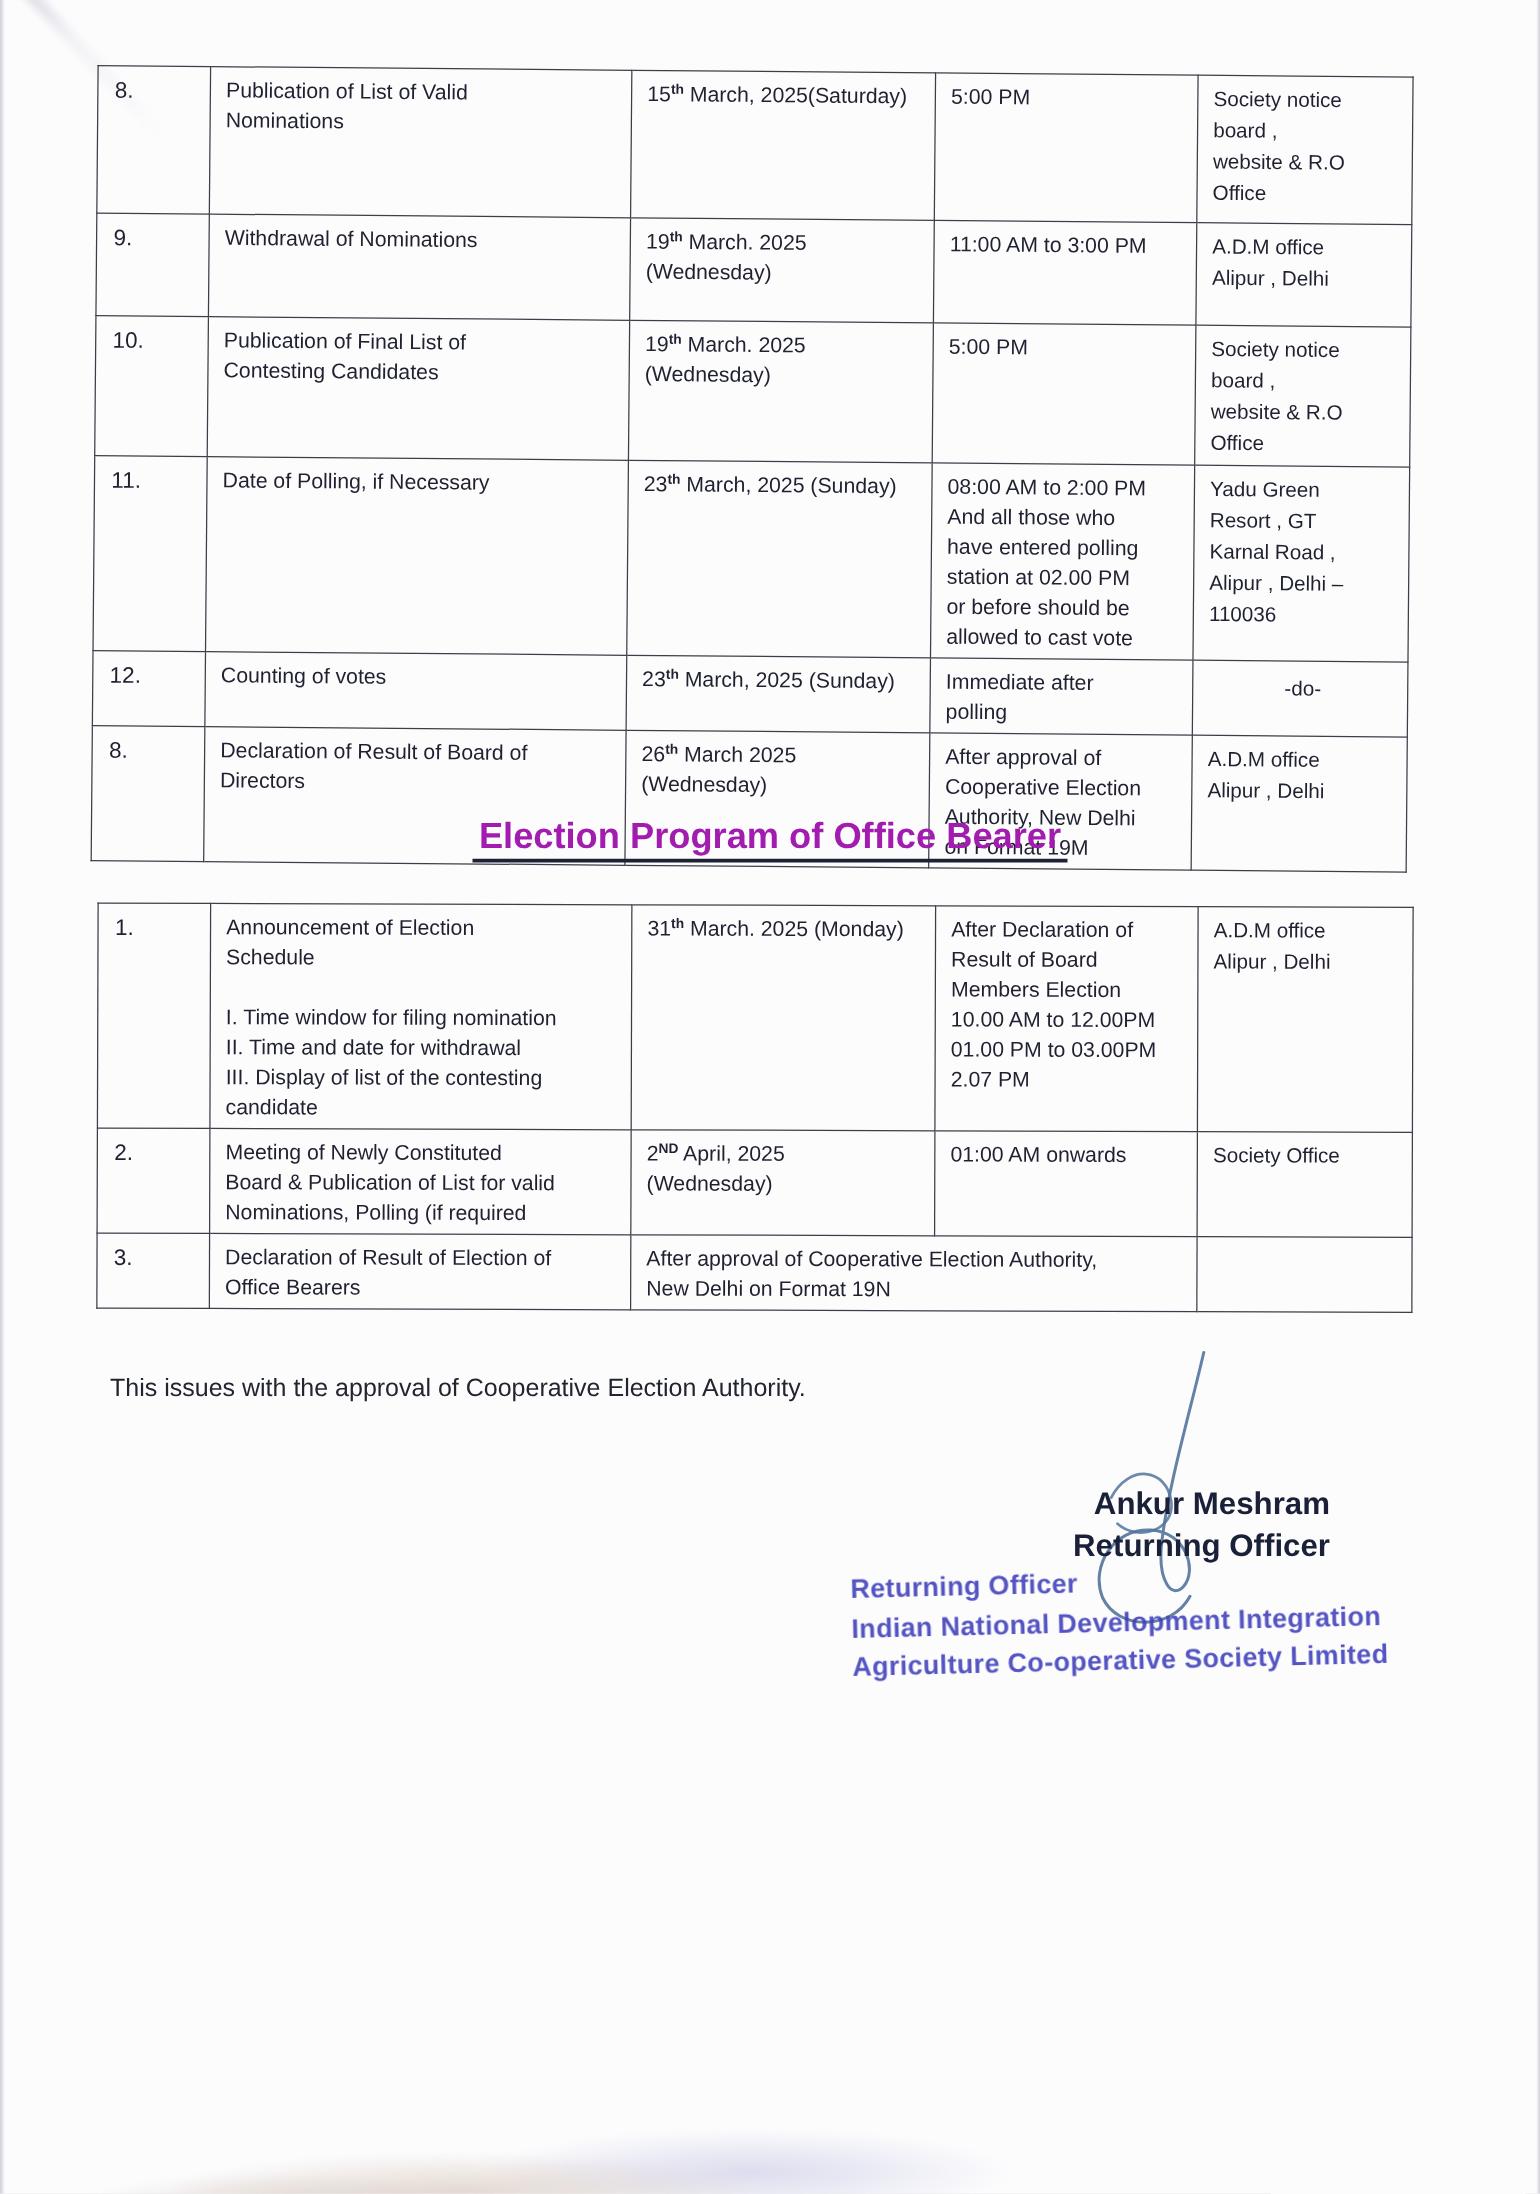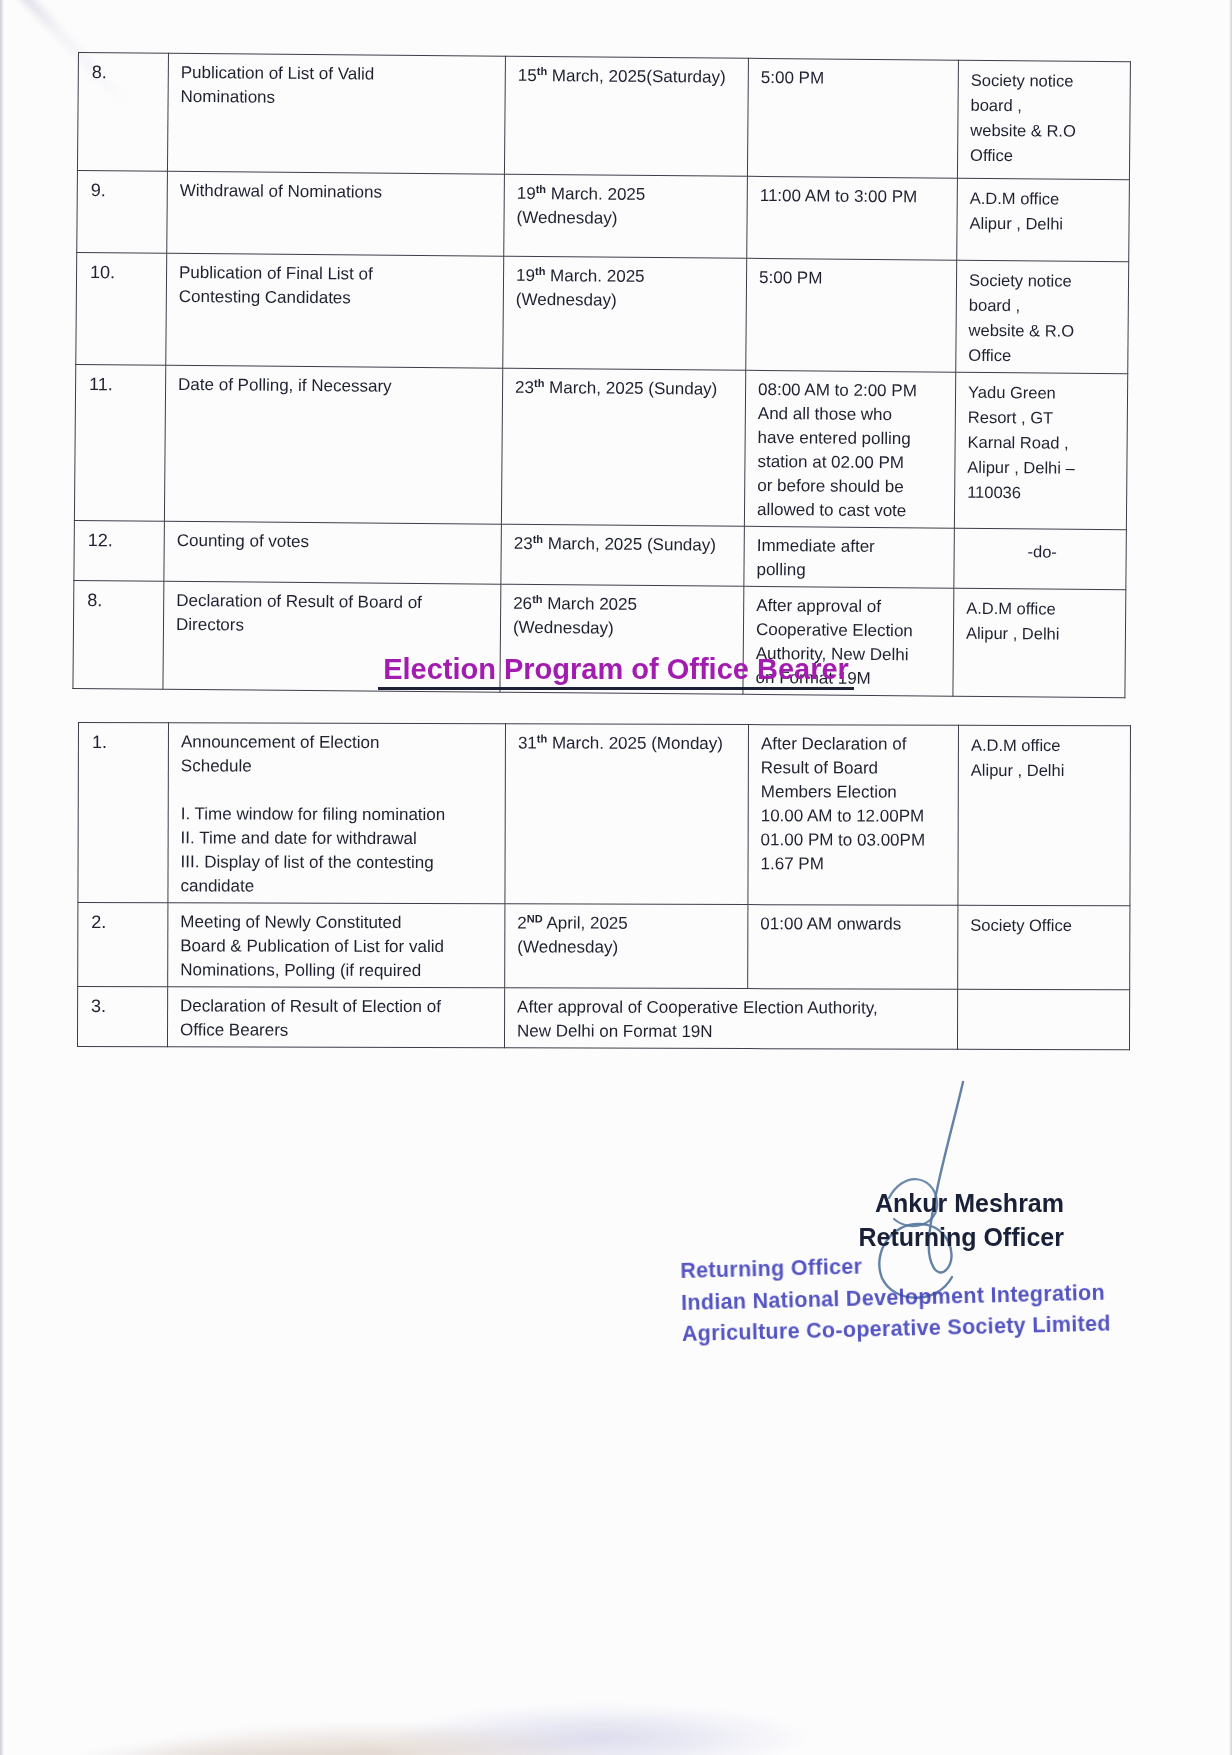--- a/index.html
+++ b/index.html
@@ -163,21 +163,21 @@
 I. Time window for filing nomination
 II. Time and date for withdrawal
 III. Display of list of the contesting
 candidate</td>
         <td class="date"><span>31</span><sup class="ord">th</sup><span> March. 2025 (Monday)</span></td>
         <td class="time">After Declaration of
 Result of Board
 Members Election
 10.00 AM to 12.00PM
 01.00 PM to 03.00PM
-1.67 PM</td>
+2.07 PM</td>
         <td class="place">A.D.M office
 Alipur , Delhi</td>
       </tr>
       <tr>
         <td class="sn">2.</td>
         <td class="act">Meeting of Newly Constituted
 Board &amp; Publication of List for valid
 Nominations, Polling (if required</td>
         <td class="date"><span>2</span><sup class="ord">ND</sup><span> April, 2025
 (Wednesday)</span></td>
@@ -188,20 +188,21 @@
         <td class="sn">3.</td>
         <td class="act">Declaration of Result of Election of
 Office Bearers</td>
         <td class="merged" colspan="2">After approval of Cooperative Election Authority,
 New Delhi on Format 19N</td>
         <td class="place"></td>
       </tr>
     </tbody>
   </table>
 
+  <p class="closing">This issues with the approval of Cooperative Election Authority.</p>
 
   <svg class="sig-svg" width="150" height="235" viewBox="0 0 150 235">
     <path d="M118 6 C108 50 88 118 84 162 C82 188 92 204 102 193 C113 180 104 150 76 148 C46 146 27 177 37 202 C49 228 92 229 107 201" fill="none" stroke="#53749c" stroke-width="2.4" stroke-linecap="round" opacity="0.9"></path>
     <path d="M44 122 C58 95 88 98 92 125 C95 148 66 158 49 143" fill="none" stroke="#53749c" stroke-width="2.2" stroke-linecap="round" opacity="0.85"></path>
   </svg>
 
   <div class="sig-name">
     <div>Ankur Meshram</div>
     <div>Returning Officer</div>
   </div>

